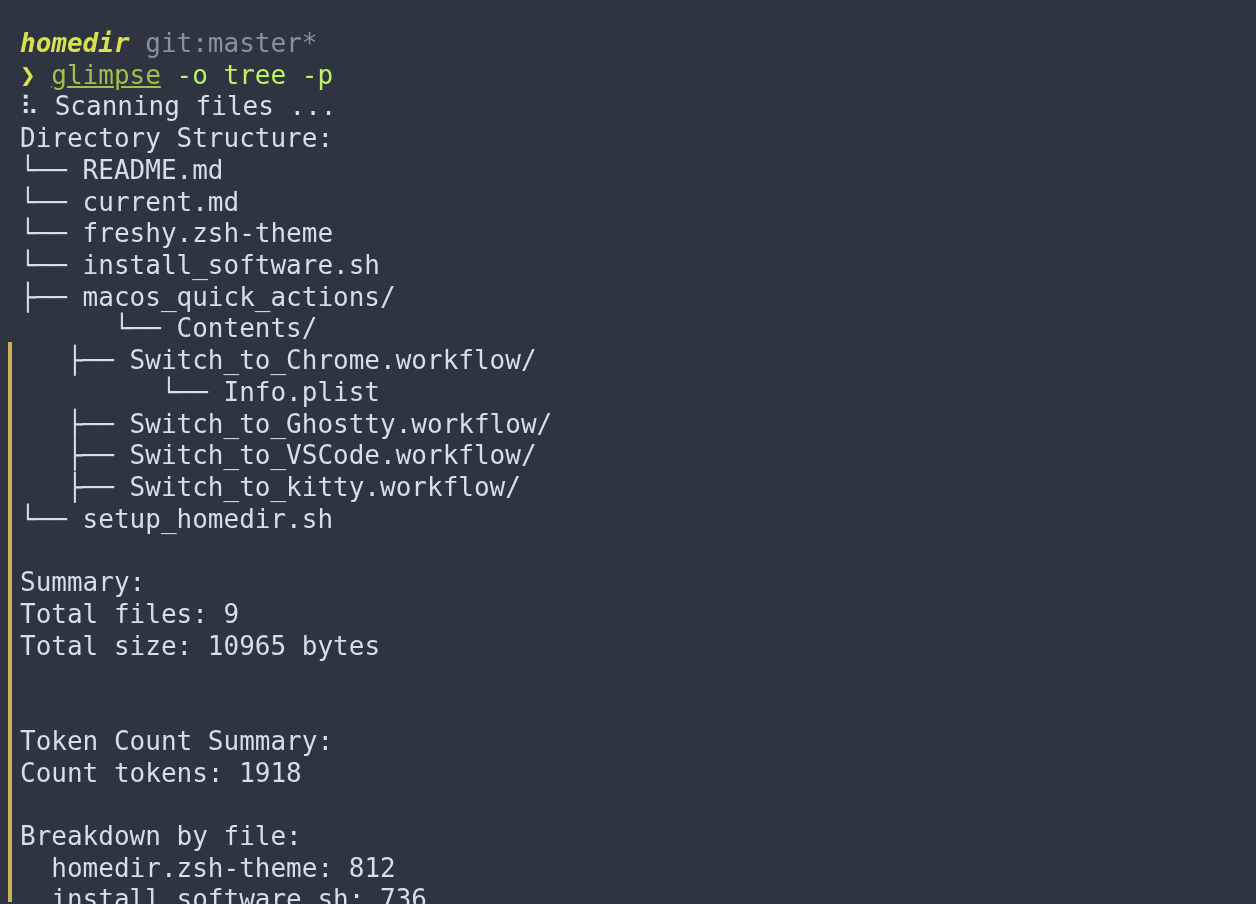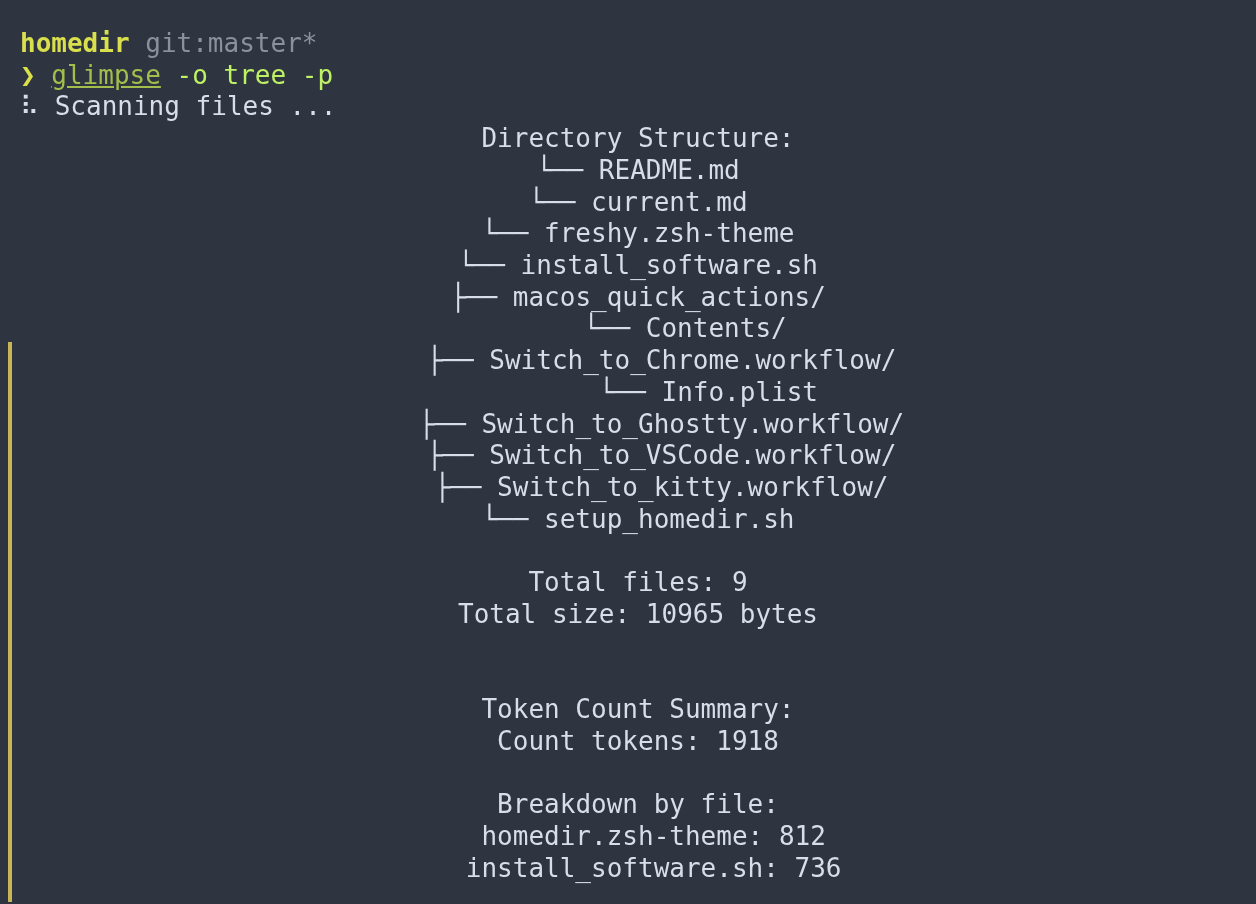--- a/index.html
+++ b/index.html
@@ -31,38 +31,38 @@
     height: 560px;
     background-color: #c9b458;
   }
   .line {
     white-space: pre;
     font-variant-ligatures: none;
   }
   .dir-name {
     color: #d9e04c;
     font-weight: 600;
+    font-style: italic;
   }
   .git-text {
     color: #8a919c;
   }
   .prompt-arrow {
     color: #d9e04c;
     font-weight: bold;
   }
   .cmd-name {
     color: #a3be4c;
     text-decoration: underline;
   }
   .cmd-args {
     color: #bef264;
   }
   .output {
     color: #d8dee9;
-    text-align: center;
   }
   .spinner {
     color: #d8dee9;
   }
 </style>
 </head>
 <body>
 
 <div class="left-gutter"></div>
 
@@ -84,20 +84,21 @@
   <div class="line output">      └── Contents/</div>
   <div class="line output">   ├── Switch_to_Chrome.workflow/</div>
   <div class="line output">         └── Info.plist</div>
   <div class="line output">   ├── Switch_to_Ghostty.workflow/</div>
   <div class="line output">   ├── Switch_to_VSCode.workflow/</div>
   <div class="line output">   ├── Switch_to_kitty.workflow/</div>
   <div class="line output">└── setup_homedir.sh</div>
 
   <div class="line output">&nbsp;</div>
 
+  <div class="line output">Summary:</div>
   <div class="line output"><span>Total files: </span><span>9</span></div>
   <div class="line output"><span>Total size: </span><span>10965 bytes</span></div>
 
   <div class="line output">&nbsp;</div>
   <div class="line output">&nbsp;</div>
 
   <div class="line output">Token Count Summary:</div>
   <div class="line output"><span>Count tokens: </span><span>1918</span></div>
 
   <div class="line output">&nbsp;</div>

